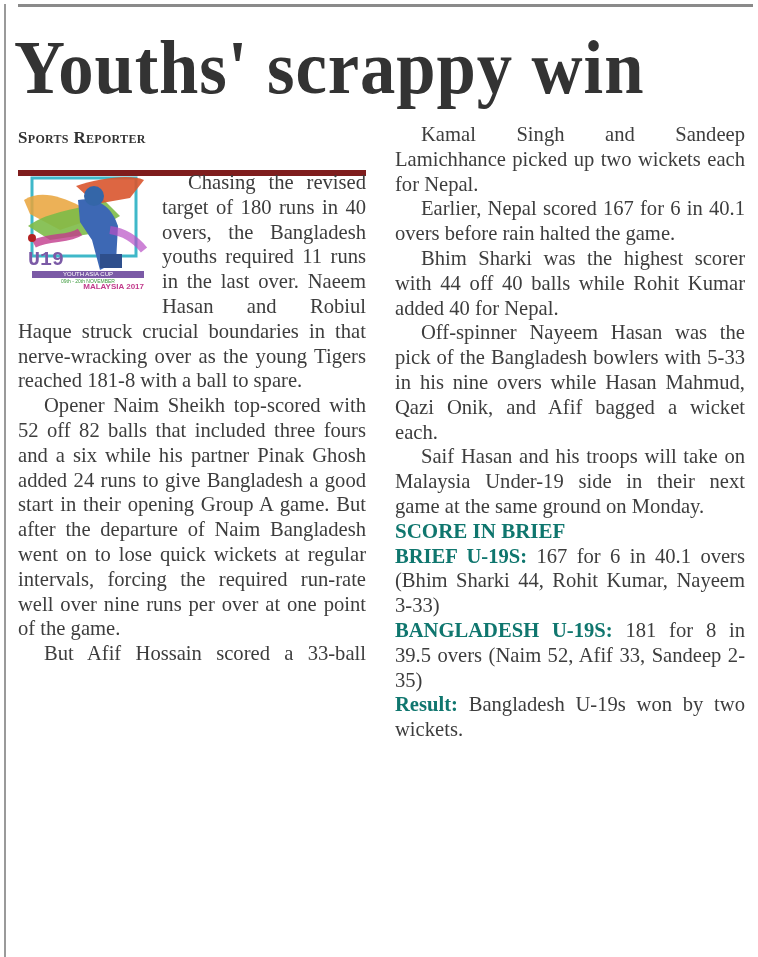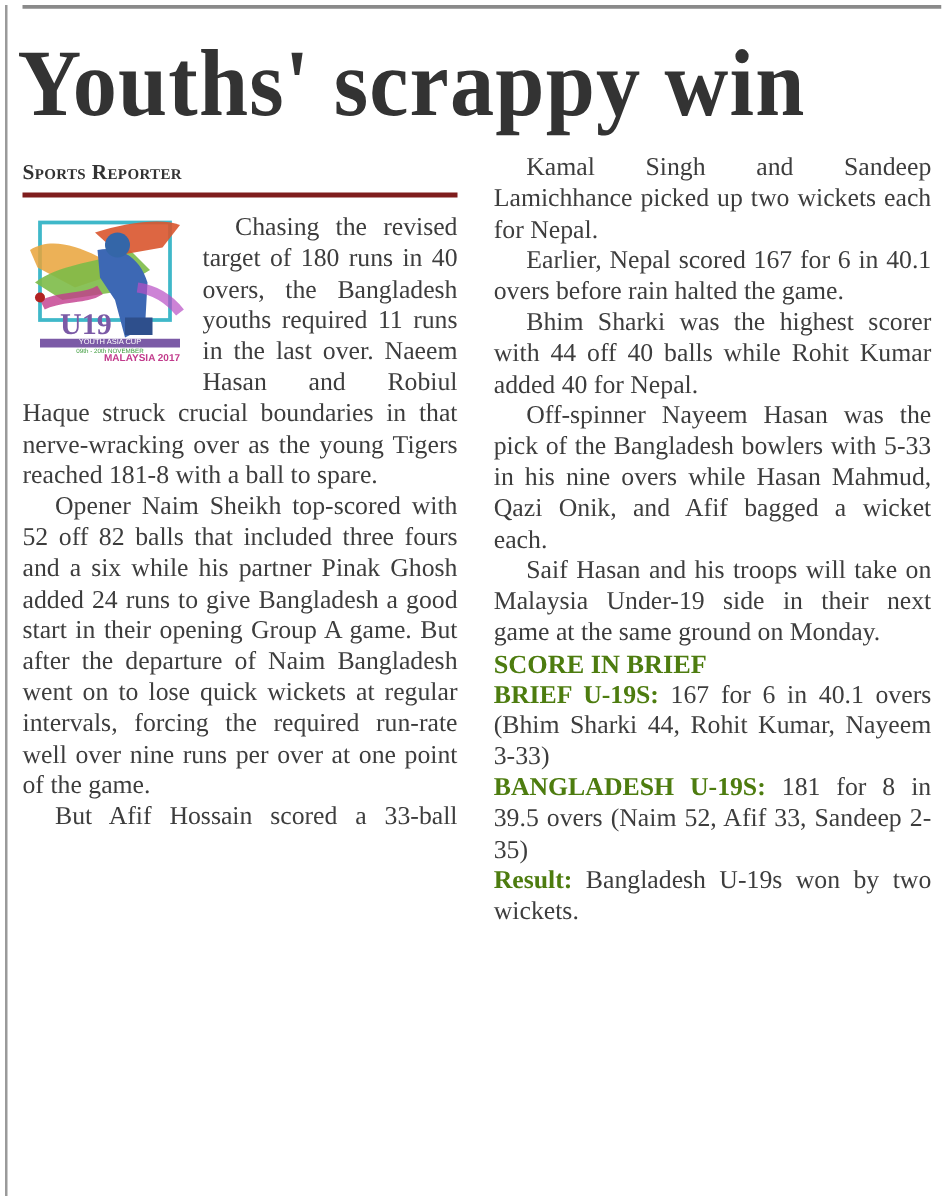--- a/index.html
+++ b/index.html
@@ -20,39 +20,39 @@
     position: absolute; left: 14px; top: 22px; width: 740px;
     font-family: "Liberation Serif", "DejaVu Serif", serif;
     font-weight: bold; font-size: 76px; line-height: 90px;
     color: #333333; letter-spacing: 1px; white-space: nowrap;
     transform: scaleX(0.93); transform-origin: left top;
   }
   .byline {
     position: absolute; left: 18px; top: 128px; width: 348px;
     font-family: "Liberation Serif", serif; font-weight: bold;
     font-size: 17px; font-variant: small-caps; color: #333;
-    padding-bottom: 6px; border-bottom: 4px solid #7f1d1d;
+    padding-bottom: 22px; border-bottom: 6px solid #7f1d1d;
     letter-spacing: 0.3px;
   }
   .col {
     position: absolute; top: 0;
     font-family: "Liberation Serif", "DejaVu Serif", serif;
     font-size: 20.6px; line-height: 24.8px; color: #3d3d3d;
     text-align: justify;
   }
   .col-left { left: 18px; width: 348px; top: 170px; }
   .col-right { left: 395px; width: 350px; top: 122px; }
   .col p { margin: 0; }
   .indent { text-indent: 26px; }
   .logo {
     float: left; width: 134px; height: 120px; margin: 0 8px 4px 2px;
     position: relative;
   }
   .lead-first { letter-spacing: 10px; }
-  .sib { font-weight: bold; font-family: "Liberation Serif", serif; color: #4d7c0f; }
+  .sib { font-weight: bold; font-family: "Liberation Serif", serif; color: #0f766e; }
   .sib-heading { font-weight: bold; font-size: 21px; }
   .justify-last { text-align-last: justify; }
 </style>
 </head>
 <body>
 
 <div class="top-rule"></div>
 <div class="left-rule"></div>
 
 <h1 class="headline" style="margin:0;">Youths' scrappy win</h1>
@@ -66,21 +66,21 @@
       <path d="M4 30 C20 20, 40 26, 60 36 L70 50 L40 60 L10 44 Z" fill="#e9a33a" opacity="0.85"></path>
       <path d="M8 56 C30 40, 60 40, 84 30 L100 46 L70 64 L30 70 Z" fill="#7dbb48" opacity="0.9"></path>
       <path d="M56 16 C80 8, 110 4, 124 10 L110 28 L76 34 Z" fill="#d9552e" opacity="0.9"></path>
       <path d="M58 30 C76 26, 92 36, 98 56 L96 92 L80 100 L72 70 L60 52 Z" fill="#3d68b4"></path>
       <circle cx="74" cy="26" r="10" fill="#3466a8"></circle>
       <path d="M14 74 C30 66, 48 70, 60 62" stroke="#c23b8c" stroke-width="8" fill="none" opacity="0.8"></path>
       <path d="M90 60 C104 62, 116 70, 124 80" stroke="#b84fc4" stroke-width="8" fill="none" opacity="0.7"></path>
       <circle cx="12" cy="68" r="4" fill="#b22222"></circle>
       <rect x="80" y="84" width="22" height="14" fill="#2e4f8c"></rect>
     </svg>
-    <div style="position:absolute;left:28px;top:80px;font-family:Liberation Serif, serif;font-weight:bold;font-size:24px;color:#7b5aa6;line-height:20px;">U19</div>
+    <div style="position:absolute;left:8px;top:80px;font-family:Liberation Mono, monospace;font-weight:bold;font-size:20px;color:#7b5aa6;line-height:20px;">U19</div>
     <div style="position:absolute;left:12px;top:101px;width:112px;height:7px;background:#7b5aa6;color:#fff;font-family:'Liberation Sans',sans-serif;font-size:6px;line-height:7px;text-align:center;">YOUTH ASIA CUP</div>
     <div style="position:absolute;left:12px;top:108px;width:112px;font-family:'Liberation Sans',sans-serif;font-size:5px;line-height:6px;color:#3a9a3a;text-align:center;">09th - 20th NOVEMBER</div>
     <div style="position:absolute;left:12px;top:113px;width:112px;font-family:'Liberation Sans',sans-serif;font-size:8px;line-height:8px;color:#c23b8c;font-weight:bold;text-align:right;">MALAYSIA 2017</div>
   </div>
   <p class="indent">Chasing the revised target of 180 runs in 40 overs, the Bangladesh youths required 11 runs in the last over.  Naeem Hasan and Robiul Haque struck crucial boundaries in that nerve-wracking over as the young Tigers reached 181-8 with a ball to spare.</p>
   <p class="indent">Opener Naim Sheikh top-scored with 52 off 82 balls that included three fours and a six while his partner Pinak Ghosh added 24 runs to give Bangladesh a good start in their opening Group A game. But after the departure of Naim Bangladesh went on to lose quick wickets at regular intervals, forcing the required run-rate well over nine runs per over at one point of the game.</p>
   <p class="indent justify-last">But Afif Hossain scored a 33-ball</p>
 </div>
 
 <div class="col col-right">

